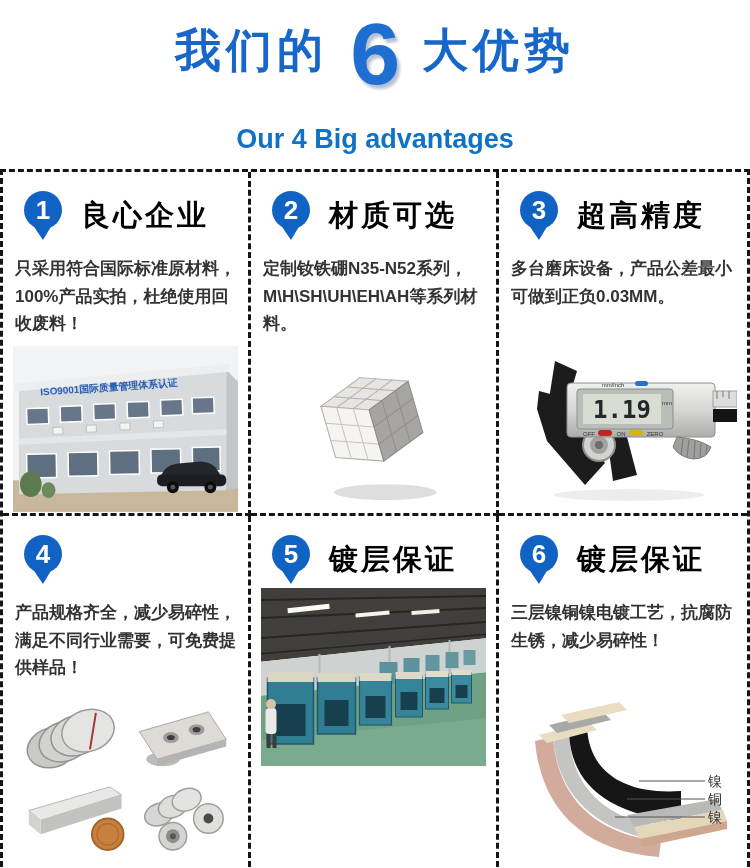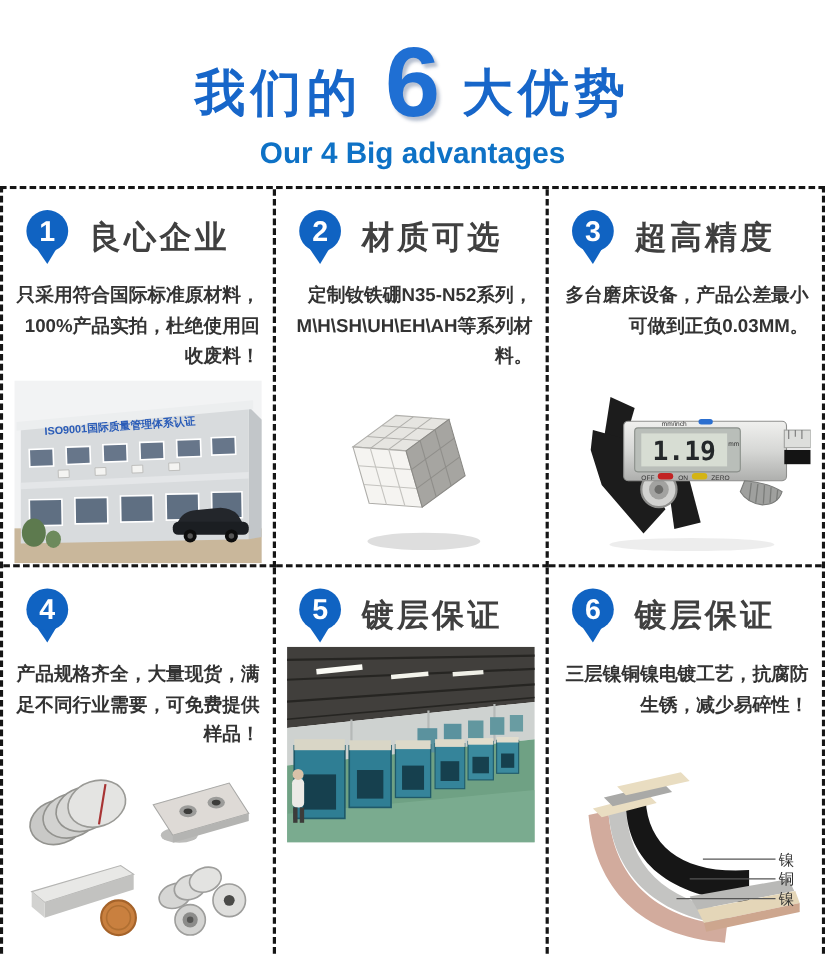--- a/index.html
+++ b/index.html
@@ -1,40 +1,40 @@
 <!DOCTYPE html>
 <html><head>
 <meta charset="utf-8">
 <style>
   * { box-sizing: border-box; margin: 0; padding: 0; }
   body { background:#fff; font-family:"Liberation Sans","DejaVu Sans",sans-serif; }
   .page { position:relative; width:750px; height:868px; background:#fff; overflow:hidden; margin:0 auto; }
 
   
   .header { padding-top:20px; text-align:center; }
-  .title-row { display:flex; justify-content:center; align-items:flex-end; height:96px; }
+  .title-row { display:flex; justify-content:center; align-items:flex-start; height:96px;font-family:Liberation Mono, monospace; }
   .title-cn { font-size:46px; font-weight:800; color:#1766c9; letter-spacing:5px; }
   .title-six { font-size:90px; font-weight:800; color:#1f6fd3; margin:0 20px; line-height:0.9;
                text-shadow:3px 4px 3px rgba(15,45,100,0.30); }
   .subtitle { margin-top:8px; font-size:27px; font-weight:700; color:#0e72c6; }
 
   
   .grid { margin-top:14px; display:grid; grid-template-columns:1fr 1fr 1fr;
           grid-template-rows:344px 351px;
           border-top:3px dashed #151515; border-left:3px dashed #151515; border-right:3px dashed #151515; }
   .card { border-right:3px dashed #151515; border-bottom:3px dashed #151515;
           padding:10px 10px 0 10px; overflow:hidden; background:#fff; }
   .card:nth-child(3n) { border-right:none; }
   .card:nth-child(n+4) { border-bottom:none; }
 
   .card-head { display:flex; align-items:center; gap:16px; margin:8px 0 0 8px; }
   .badge { width:44px; height:52px; flex:0 0 44px; }
-  .card-title { font-size:29px; font-weight:800; color:#404040; letter-spacing:3px;font-family:Liberation Serif, serif; }
+  .card-title { font-size:29px; font-weight:800; color:#000000; letter-spacing:3px;font-family:Liberation Serif, serif; }
   .card-body { margin:13px 2px 0 2px; font-size:17px; line-height:1.62; color:#333; font-weight:600;
-               min-height:88px;text-align:right; }
+               min-height:88px; }
   .card-image { height:168px; margin-top:2px; }
   .card:nth-child(n+4) .card-image { height:178px; }
   .card-image svg { width:100%; height:100%; display:block; }
 
   
   svg text { font-family:"Liberation Sans","DejaVu Sans",sans-serif; }
   .lcd-digits { font-family:"DejaVu Sans Mono","Liberation Mono",monospace; font-weight:bold; }
 </style>
 </head>
 <body>
@@ -211,21 +211,21 @@
     </div>
 
     <div class="card">
       <div class="card-head">
         <svg class="badge" viewBox="0 0 44 52">
           <polygon points="9,31 22,50 34,30" fill="#1063c2"></polygon>
           <circle cx="22" cy="20" r="19" fill="#1063c2"></circle>
           <text x="22" y="29" text-anchor="middle" font-size="26" font-weight="bold" fill="#fff">4</text>
         </svg>
       </div>
-      <div class="card-body">产品规格齐全，大量现货，满足不同行业需要，可免费提供样品！</div>
+      <div class="card-body">产品规格齐全，减少易碎性，满足不同行业需要，可免费提供样品！</div>
       <div class="card-image">
         <svg viewBox="0 0 228 178" preserveAspectRatio="xMidYMid meet">
 
           <g>
             <ellipse cx="40" cy="58" rx="26" ry="20" transform="rotate(-18 40 58)" fill="#c9c9c7" stroke="#93938f" stroke-width="1.5"></ellipse>
             <ellipse cx="52" cy="52" rx="26" ry="20" transform="rotate(-18 52 52)" fill="#d2d2d0" stroke="#93938f" stroke-width="1.5"></ellipse>
             <ellipse cx="64" cy="46" rx="26" ry="20" transform="rotate(-18 64 46)" fill="#d9d9d7" stroke="#93938f" stroke-width="1.5"></ellipse>
             <ellipse cx="76" cy="41" rx="27" ry="21" transform="rotate(-18 76 41)" fill="#e4e4e2" stroke="#9a9a96" stroke-width="1.5"></ellipse>
             <line x1="84" y1="23" x2="78" y2="60" stroke="#a83434" stroke-width="2"></line>
           </g>

